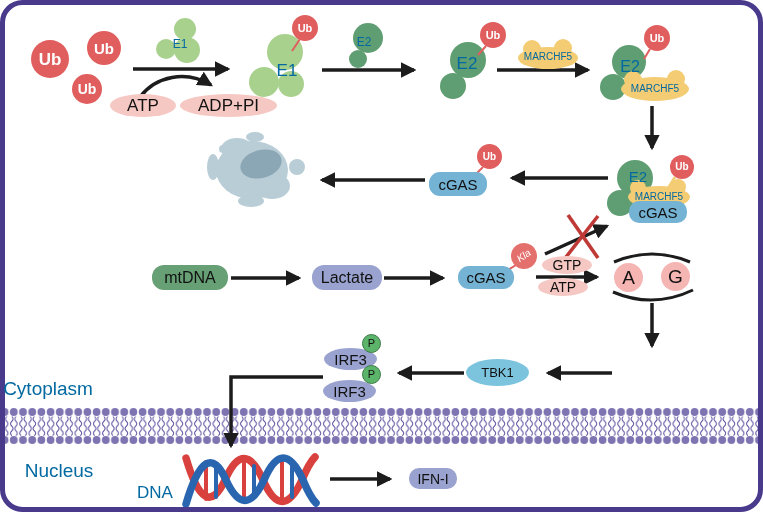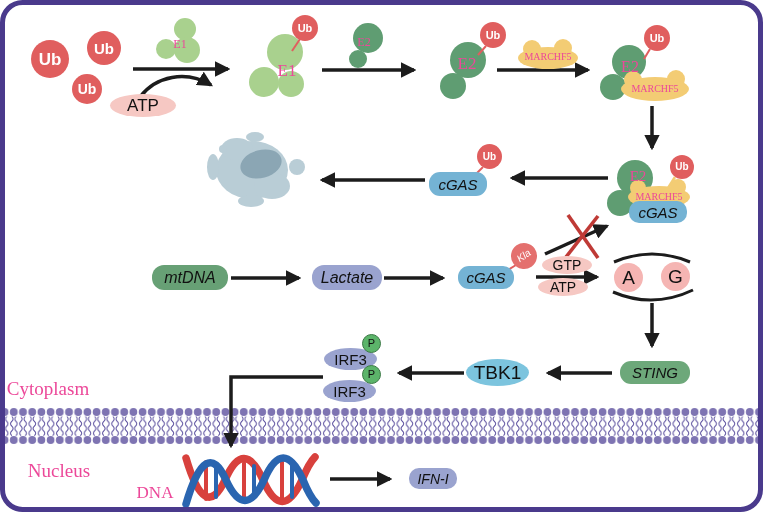--- a/index.html
+++ b/index.html
@@ -7,32 +7,32 @@
     position:relative;width:763px;height:512px;background:#fff;
     font-family:"Liberation Sans",sans-serif;overflow:hidden;
   }
   .layer{position:absolute;left:0;top:0;}
   .node{
     position:absolute;display:flex;align-items:center;justify-content:center;
     box-sizing:border-box;color:#111;line-height:1;white-space:nowrap;
   }
   .circle{border-radius:50%;}
   .ellipse{border-radius:50%;}
-  .pill{border-radius:12px;font-style:italic;}
+  .pill{border-radius:12px;}
   .ub{background:var(--p-ub_red);color:#fff;font-weight:bold;}
   .kla{background:var(--p-kla_red);color:#fff;font-style:italic;transform:rotate(-35deg);}
   .pinkpill{background:var(--p-pink_light);}
   .ag{background:var(--p-pink_ag);}
   .bluebox{background:var(--p-cgas_blue);}
   .greenbox{background:var(--p-mtdna_green);}
   .purplebox{background:var(--p-purple_node);}
   .pgreen{background:var(--p-p_green);border:1.5px solid #3c7a46;}
   .lbl{
     position:absolute;transform:translate(-50%,-50%);white-space:nowrap;
-    color:#ec4899;line-height:1;font-family:Liberation Serif, serif;
+    color:#0369a1;line-height:1;
   }
 </style>
 </head>
 <body>
 
 <div class="canvas">
 
   <svg class="layer" width="763" height="512" viewBox="0 0 763 512">
     <defs>
       <marker id="ah" viewBox="0 0 10 10" refX="8.5" refY="5" markerWidth="4.4" markerHeight="4.4" orient="auto" markerUnits="strokeWidth">
@@ -157,20 +157,21 @@
 
     <rect x="2.5" y="2.5" width="758" height="507" rx="20" fill="none" style="stroke:var(--p-border)" stroke-width="5"></rect>
   </svg>
 
   <div class="node circle ub" style="left:31px;top:40px;width:38px;height:38px;font-size:17px">Ub</div>
   <div class="node circle ub" style="left:87px;top:31px;width:34px;height:34px;font-size:15px">Ub</div>
   <div class="node circle ub" style="left:72px;top:74px;width:30px;height:30px;font-size:14px">Ub</div>
 
   <span class="lbl" style="left:180px;top:44px;font-size:12px">E1</span>
   <div class="node ellipse pinkpill" style="left:110px;top:94px;width:66px;height:23px;font-size:17px">ATP</div>
+  <div class="node ellipse pinkpill" style="left:180px;top:94px;width:97px;height:23px;font-size:17px">ADP+PI</div>
   <span class="lbl" style="left:287px;top:70px;font-size:17px">E1</span>
   <div class="node circle ub" style="left:292px;top:15px;width:26px;height:26px;font-size:11px">Ub</div>
 
   <span class="lbl" style="left:364px;top:42px;font-size:12px">E2</span>
   <span class="lbl" style="left:467px;top:63px;font-size:17px">E2</span>
   <div class="node circle ub" style="left:480px;top:22px;width:26px;height:26px;font-size:11px">Ub</div>
   <span class="lbl" style="left:548px;top:57px;font-size:10px">MARCHF5</span>
 
   <span class="lbl" style="left:630px;top:67px;font-size:16px">E2</span>
   <span class="lbl" style="left:655px;top:89px;font-size:10px">MARCHF5</span>
@@ -187,22 +188,21 @@
   <div class="node pill greenbox" style="left:152px;top:265px;width:76px;height:25px;font-size:16px">mtDNA</div>
   <div class="node pill purplebox" style="left:312px;top:265px;width:70px;height:25px;font-size:16px">Lactate</div>
   <div class="node pill bluebox" style="left:458px;top:266px;width:56px;height:23px;font-size:15px;border-radius:11px">cGAS</div>
   <div class="node circle kla" style="left:511px;top:243px;width:26px;height:26px;font-size:10px">Kla</div>
 
   <div class="node ellipse pinkpill" style="left:542px;top:256px;width:50px;height:18px;font-size:14px">GTP</div>
   <div class="node ellipse pinkpill" style="left:538px;top:278px;width:50px;height:18px;font-size:14px">ATP</div>
   <div class="node circle ag" style="left:614px;top:263px;width:29px;height:29px;font-size:19px">A</div>
   <div class="node circle ag" style="left:661px;top:262px;width:29px;height:29px;font-size:19px">G</div>
 
-  <div class="node pill" style="left:620px;top:361px;width:70px;height:23px;font-size:15px;background:var(--p-sting_green);border-radius:11px">STING</div>
-  <div class="node ellipse" style="left:466px;top:359px;width:63px;height:27px;font-size:19px;background:var(--p-tbk1_blue)">TBK1</div>
+  <div class="node ellipse" style="left:466px;top:359px;width:63px;height:27px;font-size:13px;background:var(--p-tbk1_blue)">TBK1</div>
   <div class="node ellipse purplebox" style="left:324px;top:348px;width:53px;height:22px;font-size:15px">IRF3</div>
   <div class="node circle pgreen" style="left:362px;top:334px;width:19px;height:19px;font-size:11px">P</div>
   <div class="node ellipse purplebox" style="left:323px;top:380px;width:53px;height:22px;font-size:15px">IRF3</div>
   <div class="node circle pgreen" style="left:362px;top:365px;width:19px;height:19px;font-size:11px">P</div>
 
   <span class="lbl" style="left:48px;top:388px;font-size:19px">Cytoplasm</span>
   <span class="lbl" style="left:59px;top:470px;font-size:19px">Nucleus</span>
 
   <span class="lbl" style="left:155px;top:492px;font-size:17px">DNA</span>
   <div class="node pill purplebox" style="left:409px;top:468px;width:48px;height:21px;font-size:14px;border-radius:10px">IFN-I</div>

